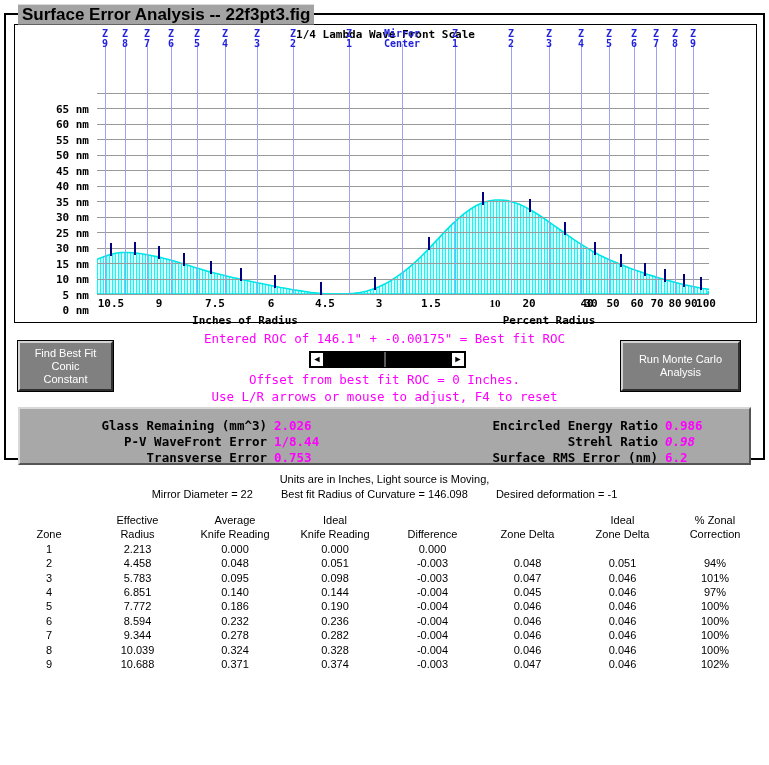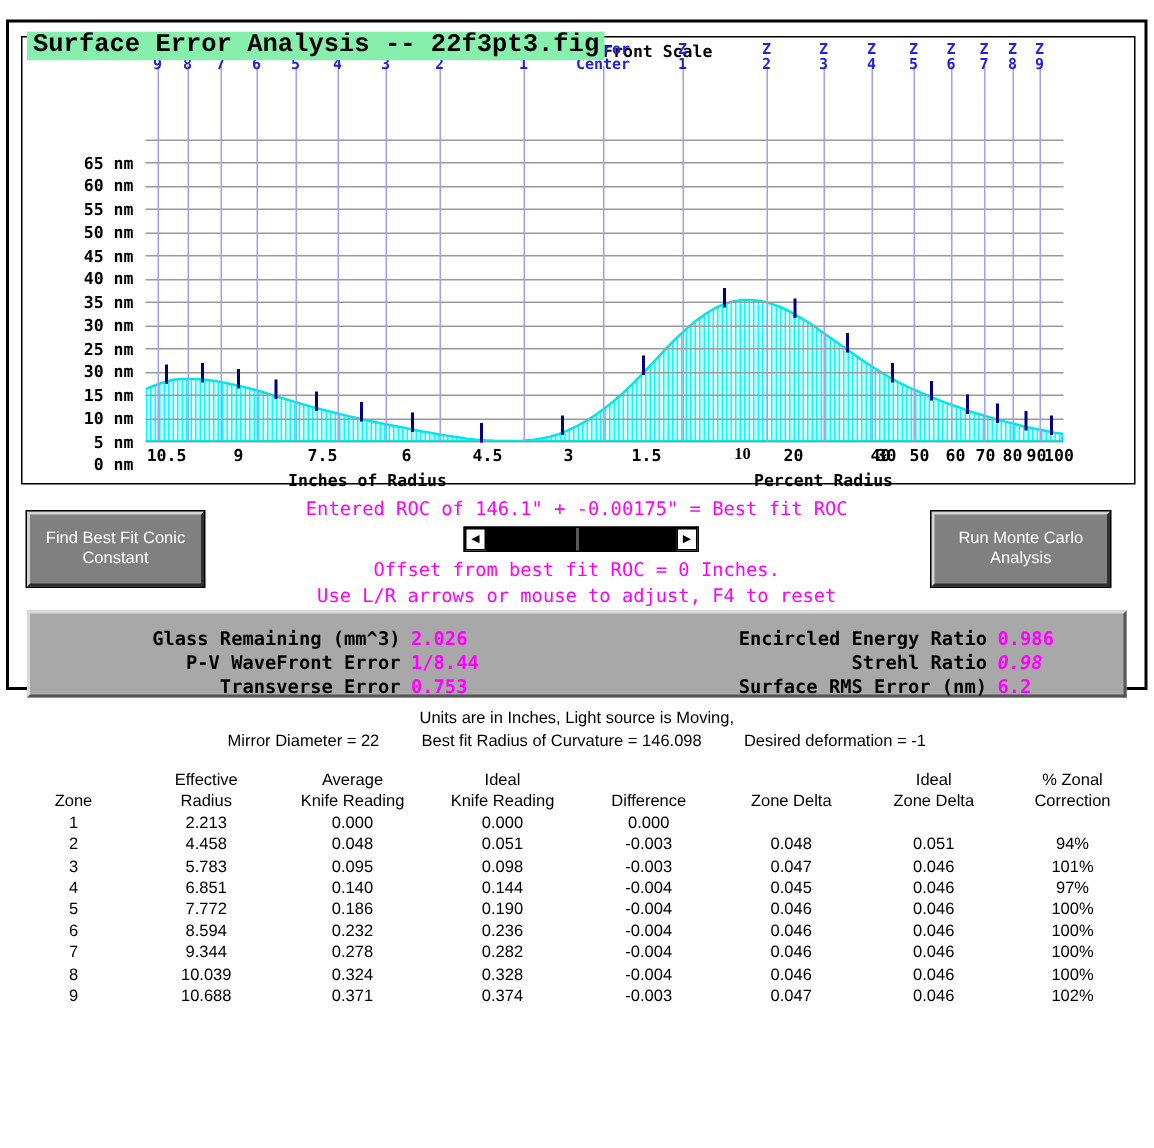--- a/index.html
+++ b/index.html
@@ -15,25 +15,25 @@
   
   .groupbox {
     position: absolute;
     left: 4px; top: 13px;
     width: 761px; height: 447px;
     border: 2px solid #000;
     background: #fff;
   }
   .groupbox-title {
     position: absolute;
-    left: 12px; top: 16px;
+    left: 12px; top: 0px;
     transform: translateY(-52%);
-    background: #86efac;
+    background: #a3a3a3;
     padding: 0 4px;
-    font-family: Liberation Mono, monospace;
+    font-family: Liberation Sans, sans-serif;
     font-weight: bold;
     font-size: 17px;
     letter-spacing: 0px;
     color: #000;
     white-space: nowrap;
     z-index: 5;
   }
 
   
   .chart-frame {
@@ -639,21 +639,21 @@
             <div class="xtick" style="left: 578px;">80</div>
             <div class="xtick" style="left: 594px;">90</div>
             <div class="xtick" style="left: 609px;">100</div>
           </div>
 
         <div class="axis-caption" style="left:148px;">Inches of Radius</div>
         <div class="axis-caption" style="left:452px;">Percent Radius</div>
       </div>
     </div>
 
-    <div class="btn" style="left:12px; top:326px; width:118px; height:50px;">
+    <div class="btn" style="left:12px; top:326px; width:95px; height:50px;">
       <span>
         <span>Find Best Fit Conic</span><br>
         <span>Constant</span>
       </span>
     </div>
 
     <div class="btn" style="left:615px; top:326px; width:119px; height:50px;">
       <span>
         <span>Run Monte Carlo</span><br>
         <span>Analysis</span>

